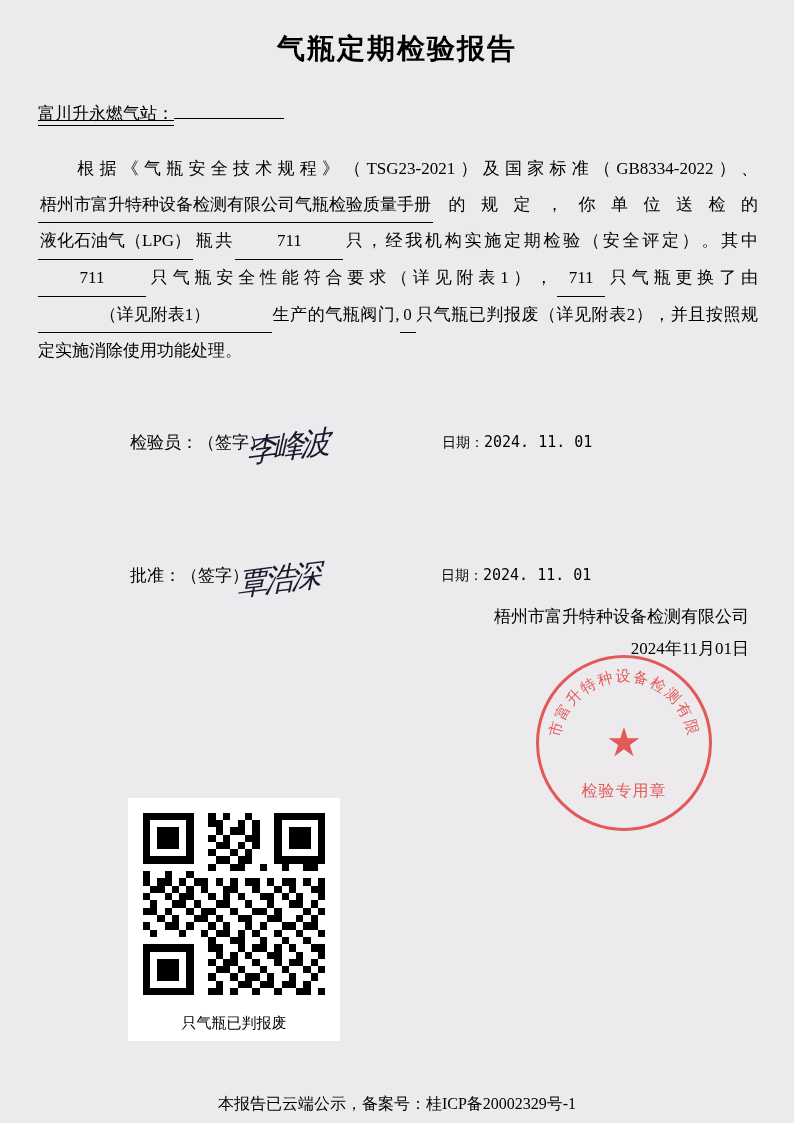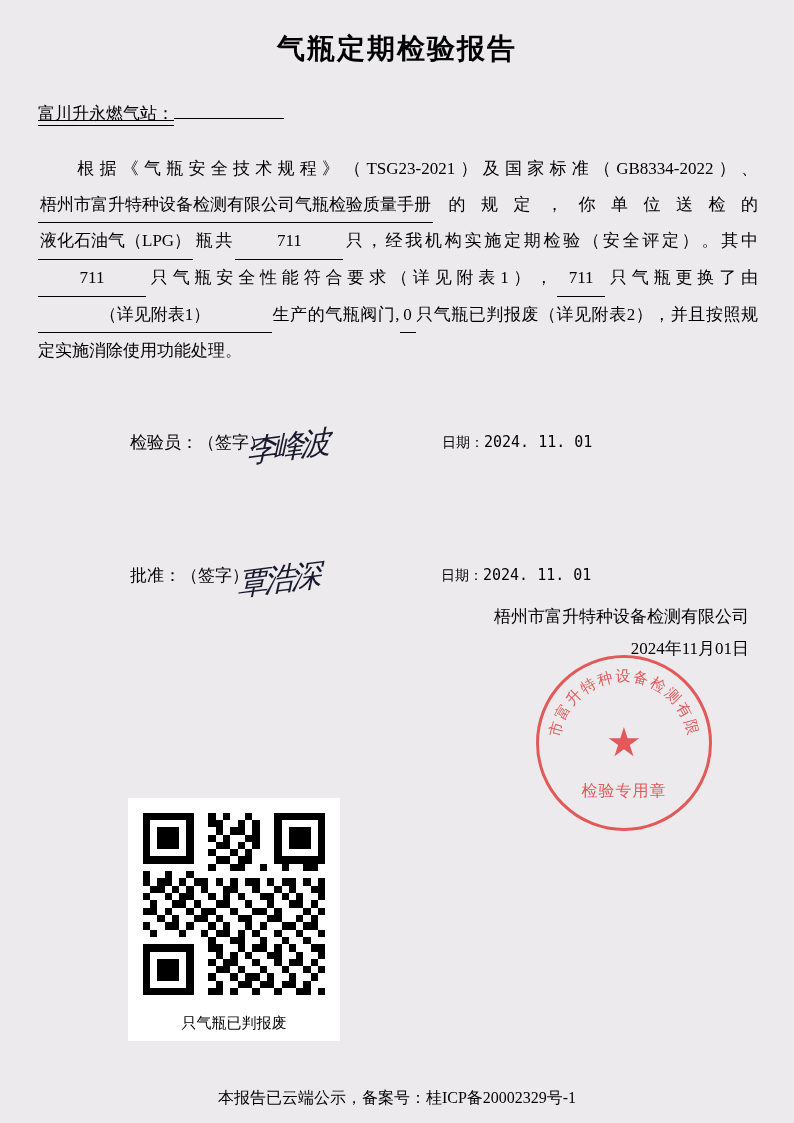--- a/index.html
+++ b/index.html
@@ -165,21 +165,21 @@
     display: block;
   }
   .qr-caption {
     font-size: 15px;
     padding: 4px 0 8px 0;
     background: #fff;
   }
   .footer {
     position: absolute;
     left: 0;
-    bottom: 14px;
+    bottom: 8px;
     width: 100%;
     text-align: center;
     font-size: 16px;
     box-sizing: border-box;
   }
 </style>
 </head>
 <body>
 
 <div class="page">

